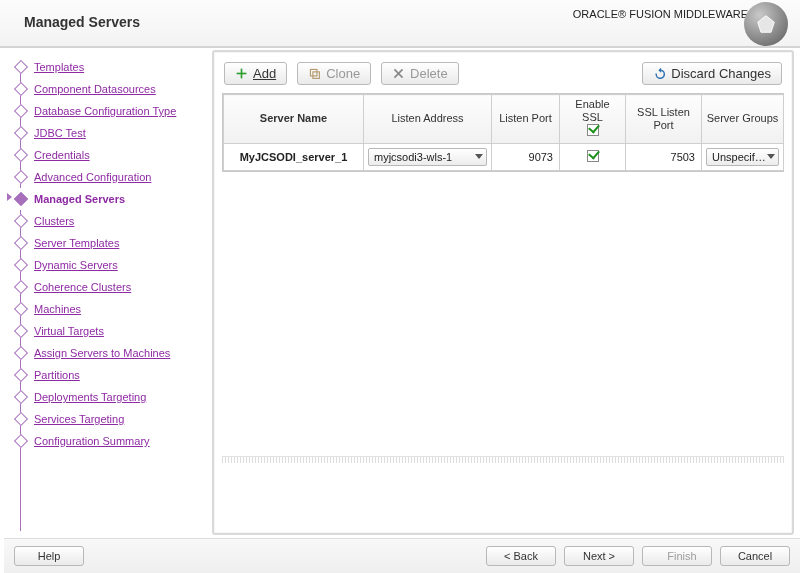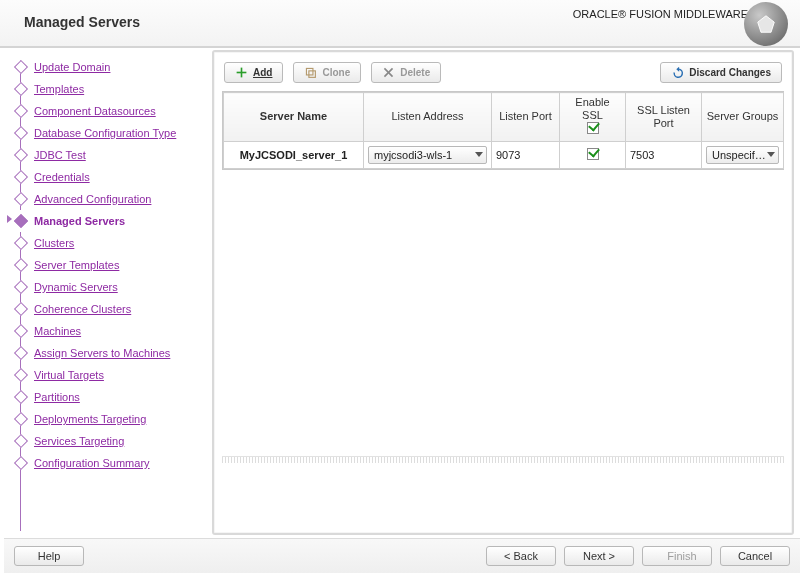--- a/index.html
+++ b/index.html
@@ -128,27 +128,26 @@
     display: flex;
     gap: 10px;
   }
   .toolbar .spacer { flex: 1; }
 
   button.tb {
     display: inline-flex;
     align-items: center;
     gap: 5px;
     padding: 3px 10px;
-    font-size: 10px;
+    font-size: 13px;
     color: #333;
     background: linear-gradient(#ffffff, #eaeaea);
     border: 1px solid #bababa;
     border-radius: 3px;
     cursor: pointer;
-    font-weight: bold;
   }
   button.tb:disabled, button.tb.disabled {
     color: #999;
     cursor: default;
   }
   button.tb svg { width: 13px; height: 13px; display:block; }
 
   
   .tbl-wrap {
     margin: 0 8px;
@@ -169,21 +168,21 @@
     height: 20px;
   }
   table.grid th {
     background: linear-gradient(#fdfdfd, #f1f1f1);
     font-weight: normal;
     color: #333;
     height: 30px;
     line-height: 1.2;
   }
   table.grid td:first-child, table.grid th:first-child { text-align: center; font-weight: bold; }
-  table.grid .num { text-align: left; padding-right: 6px; }
+  table.grid .num { text-align: right; padding-right: 6px; }
 
   .sel-box {
     display: inline-flex;
     align-items: center;
     justify-content: space-between;
     width: 100%;
     height: 18px;
     padding: 0 3px 0 5px;
     background: linear-gradient(#fff, #ececec);
     border: 1px solid #b8b8b8;
@@ -268,35 +267,34 @@
   </div>
   <div class="brand-pentagon">
     <svg viewBox="0 0 24 24">
         <polygon points="12,3 21,10 17.5,21 6.5,21 3,10" fill="#e6e6e6" stroke="#fff" stroke-width="1"></polygon>
       </svg>
   </div>
 </div>
 
 <div class="sidebar">
   <ul class="nav-list" id="nav-list">
-      <li><a>Update Domain</a></li>
       <li><a>Templates</a></li>
       <li><a>Component Datasources</a></li>
       <li><a>Database Configuration Type</a></li>
       <li><a>JDBC Test</a></li>
       <li><a>Credentials</a></li>
       <li><a>Advanced Configuration</a></li>
       <li class="active current"><span class="arrow"></span><a>Managed Servers</a></li>
       <li><a>Clusters</a></li>
       <li><a>Server Templates</a></li>
       <li><a>Dynamic Servers</a></li>
       <li><a>Coherence Clusters</a></li>
       <li><a>Machines</a></li>
+      <li><a>Virtual Targets</a></li>
       <li><a>Assign Servers to Machines</a></li>
-      <li><a>Virtual Targets</a></li>
       <li><a>Partitions</a></li>
       <li><a>Deployments Targeting</a></li>
       <li><a>Services Targeting</a></li>
       <li><a>Configuration Summary</a></li>
     </ul>
 </div>
 
 <div class="main">
 
   <div class="toolbar">

